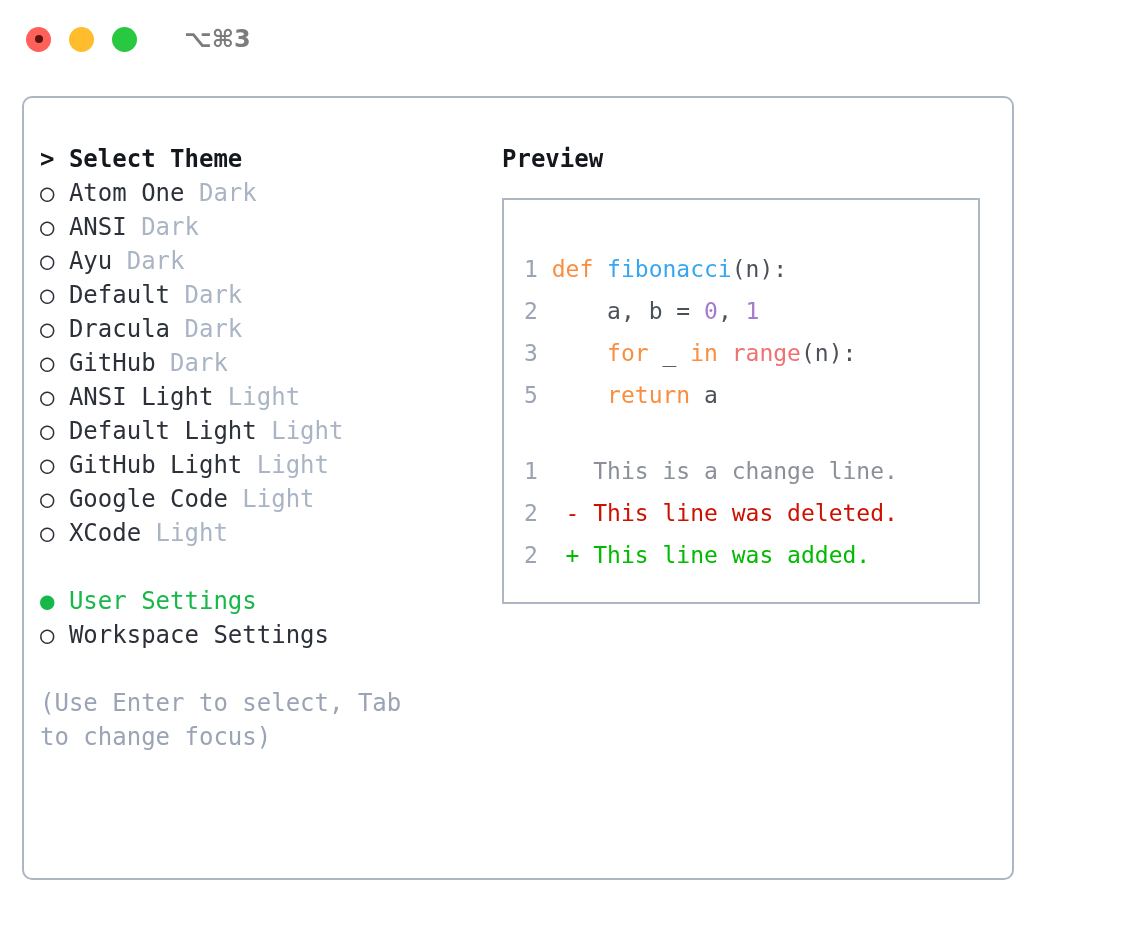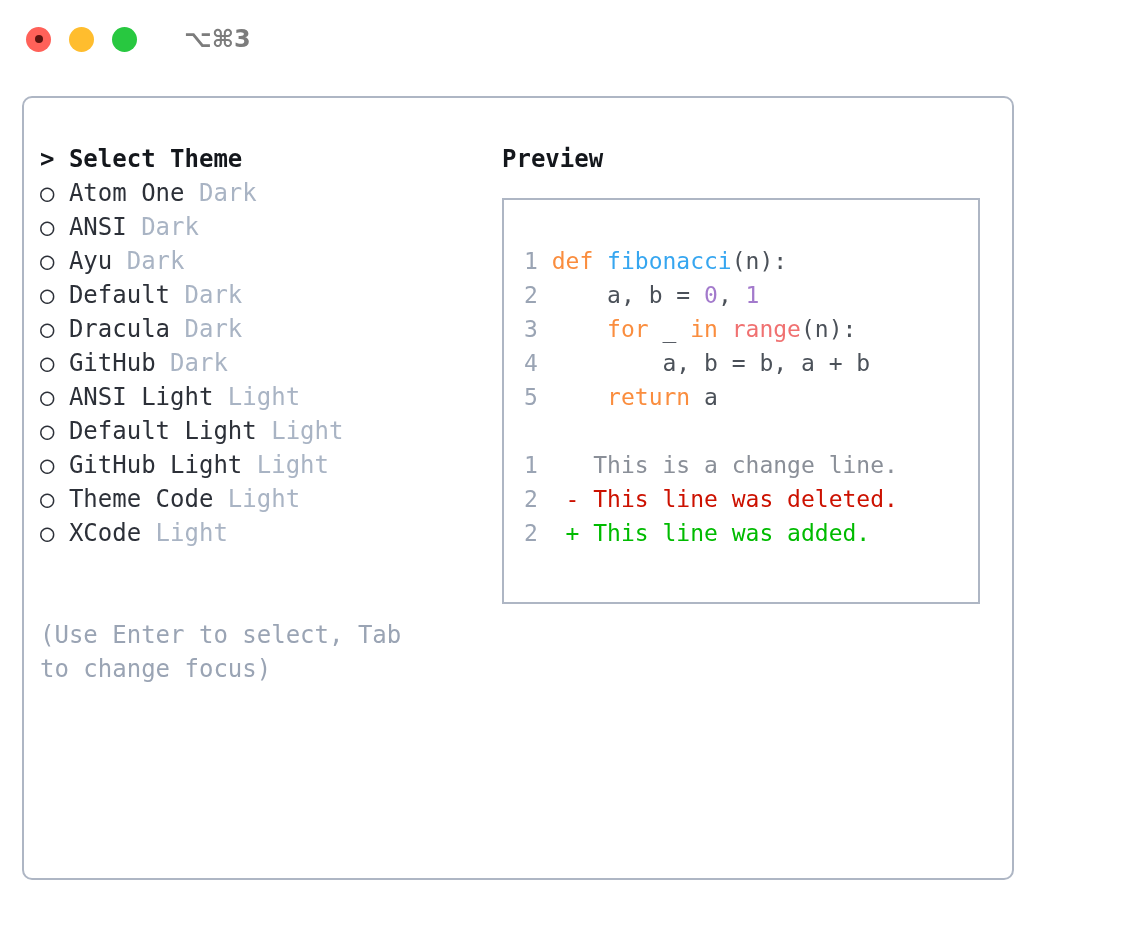--- a/index.html
+++ b/index.html
@@ -141,20 +141,21 @@
     border: 2px solid #aeb6c4;
     box-sizing: border-box;
     background: #ffffff;
     padding: 44px 0 0 20px;
   }
   .code-line {
     font-size: 23px;
     line-height: 34px;
     white-space: pre;
     color: #2c3038;
+    margin-top: 8px;
   }
   .ln {
     color: #9aa4b4;
     display: inline-block;
     width: 1ch;
     text-align: right;
   }
   .kw   { color: #fa8d3e; }
   .fn   { color: #36a6f0; }
   .num  { color: #a37acc; }
@@ -189,44 +190,45 @@
         <div id="theme-list">
             <div class="opt"><span class="marker">○</span><span> Atom One</span><span class="tag"> Dark</span></div>
             <div class="opt"><span class="marker">○</span><span> ANSI</span><span class="tag"> Dark</span></div>
             <div class="opt"><span class="marker">○</span><span> Ayu</span><span class="tag"> Dark</span></div>
             <div class="opt"><span class="marker">○</span><span> Default</span><span class="tag"> Dark</span></div>
             <div class="opt"><span class="marker">○</span><span> Dracula</span><span class="tag"> Dark</span></div>
             <div class="opt"><span class="marker">○</span><span> GitHub</span><span class="tag"> Dark</span></div>
             <div class="opt"><span class="marker">○</span><span> ANSI Light</span><span class="tag"> Light</span></div>
             <div class="opt"><span class="marker">○</span><span> Default Light</span><span class="tag"> Light</span></div>
             <div class="opt"><span class="marker">○</span><span> GitHub Light</span><span class="tag"> Light</span></div>
-            <div class="opt"><span class="marker">○</span><span> Theme Code</span><span class="tag"> Light</span></div>
+            <div class="opt"><span class="marker">○</span><span> Google Code</span><span class="tag"> Light</span></div>
             <div class="opt"><span class="marker">○</span><span> XCode</span><span class="tag"> Light</span></div>
           </div>
 
         <div class="spacer-line"></div>
 
 
         <div id="apply-to-list">
+            <div class="opt selected"><span class="marker">●</span><span> User Settings</span></div>
+            <div class="opt"><span class="marker">○</span><span> Workspace Settings</span></div>
           </div>
 
         <div class="spacer-line"></div>
 
         <p class="hint">(Use Enter to select, Tab to change focus)</p>
       </div>
 
       <div class="col-right">
         <div class="preview-title">Preview</div>
 
         <div class="preview-box">
           <div id="code-sample">
               <div class="code-line"><span class="ln">1</span> <span class="kw">def </span><span class="fn">fibonacci</span><span class="punc">(n):</span></div>
               <div class="code-line"><span class="ln">2</span> <span class="punc">    a, b = </span><span class="num">0</span><span class="punc">, </span><span class="num">1</span></div>
               <div class="code-line"><span class="ln">3</span> <span class="kw">    for </span><span class="punc">_ </span><span class="kw">in </span><span class="call">range</span><span class="punc">(n):</span></div>
-              <div class="code-line"><span class="ln">4</span> <span class="punc">        a, b = b, a + b</span></div>
               <div class="code-line"><span class="ln">5</span> <span class="kw">    return </span><span class="punc">a</span></div>
             </div>
           <div class="blank-line"></div>
           <div id="diff-sample">
               <div class="code-line"><span class="ln">1</span>  <span class="ctx">  </span><span class="ctx">This is a change line.</span></div>
               <div class="code-line"><span class="ln">2</span>  <span class="del">- </span><span class="del">This line was deleted.</span></div>
               <div class="code-line"><span class="ln">2</span>  <span class="add">+ </span><span class="add">This line was added.</span></div>
             </div>
         </div>
       </div>

